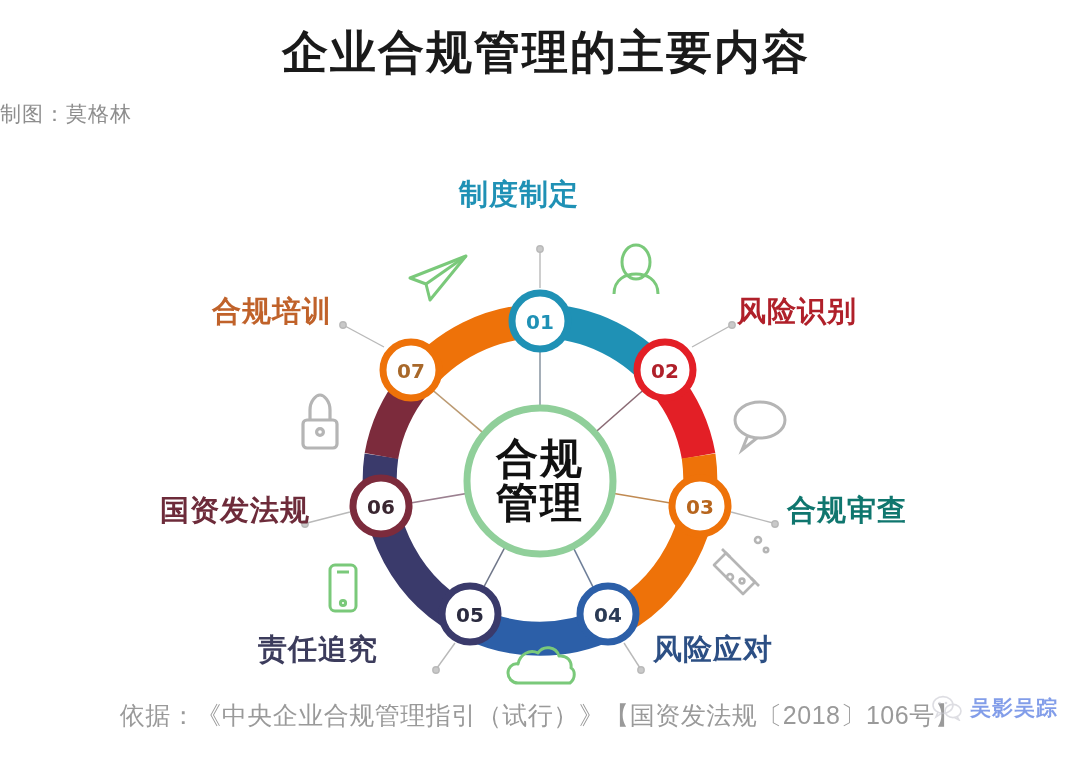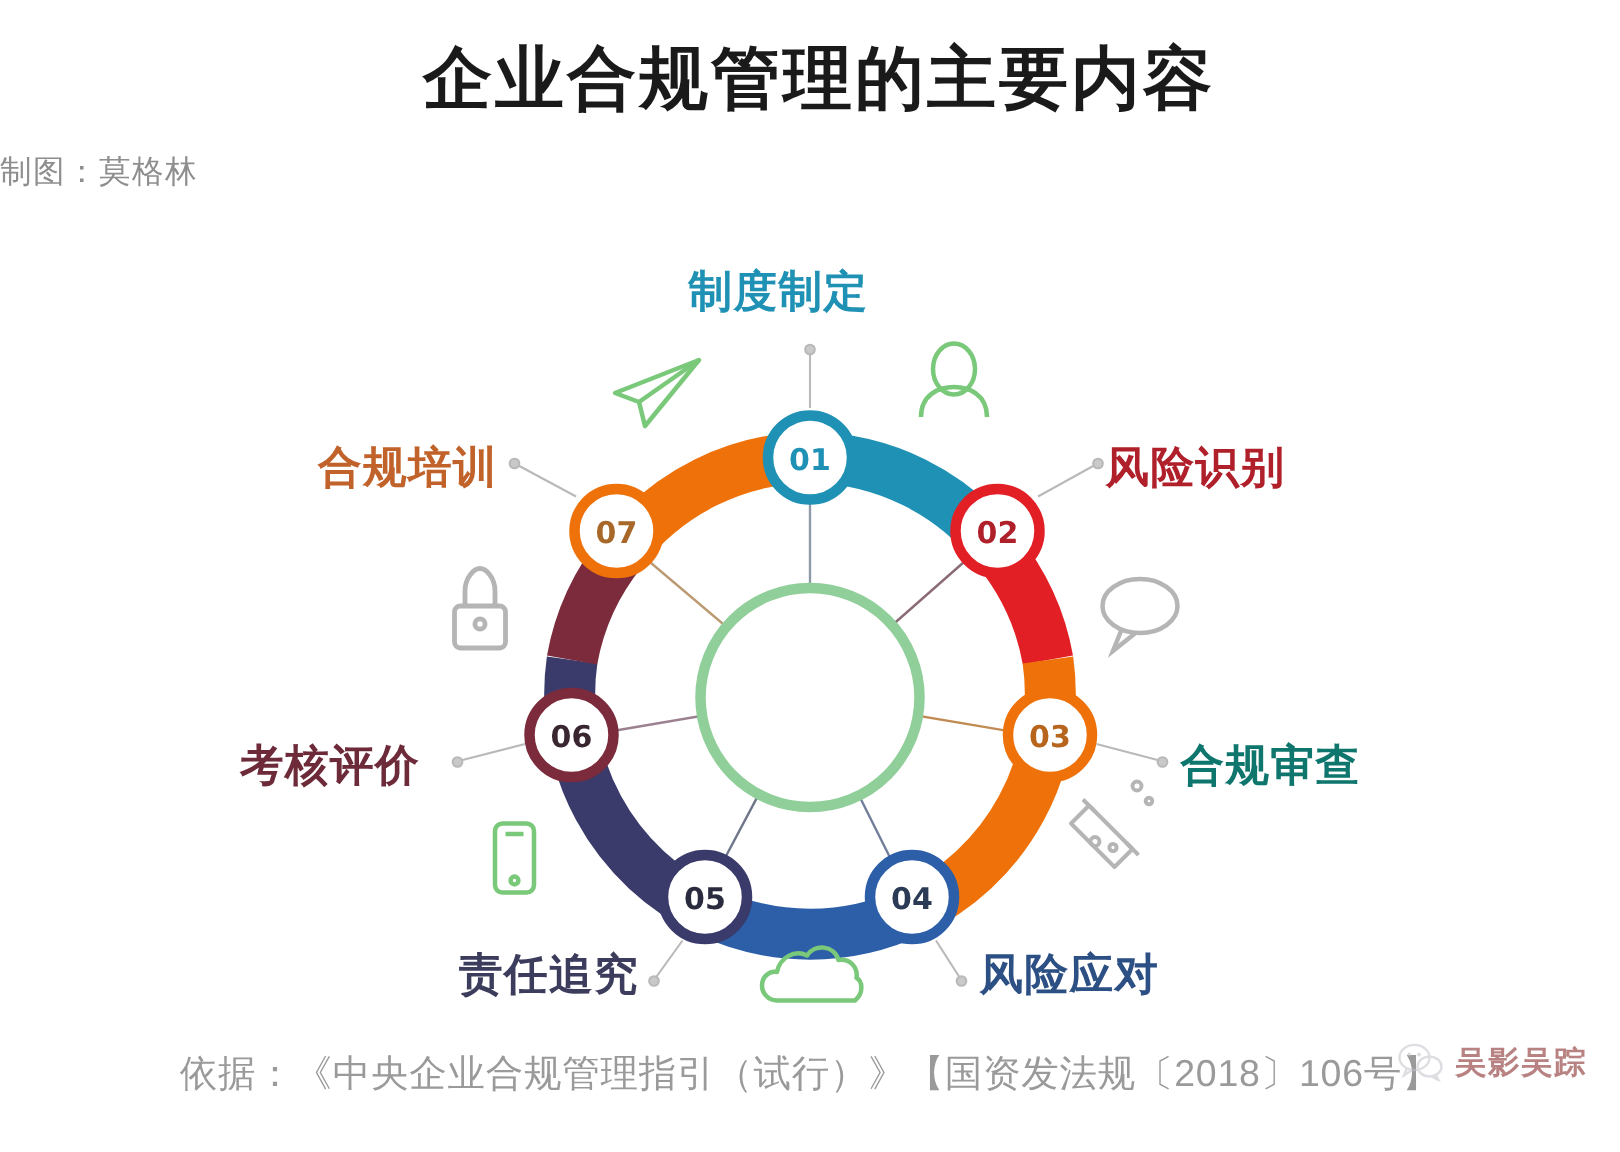--- a/index.html
+++ b/index.html
@@ -13,21 +13,21 @@
   .title{
     position:absolute;left:12px;right:0;top:22px;text-align:center;
     font-size:46px;font-weight:700;color:#1a1a1a;letter-spacing:2px;
     font-family:"DejaVu Sans","Liberation Sans",sans-serif;
   }
   .subtitle{
     position:absolute;left:0;right:0;top:100px;text-align:left;
     font-size:21px;color:#8e8e8e;letter-spacing:1px;
   }
 
-  .diagram{position:absolute;left:0;top:132px;width:856px;height:560px;}
+  .diagram{position:absolute;left:0;top:148px;width:856px;height:560px;}
   .diagram svg{position:absolute;left:0;top:0;}
 
   .center-text{
     position:absolute;left:440px;top:258px;width:200px;height:150px;
     display:flex;flex-direction:column;align-items:center;justify-content:center;
     line-height:1.04;pointer-events:none;
   }
   .center-text span{
     font-size:42px;font-weight:700;color:#111;letter-spacing:2px;
     font-family:"DejaVu Sans","Liberation Sans",sans-serif;
@@ -45,21 +45,21 @@
 
   .footer{
     position:absolute;left:0;right:0;bottom:36px;text-align:center;
     font-size:25px;color:#9a9a9a;letter-spacing:0.5px;
   }
   .watermark{
     position:absolute;right:22px;bottom:46px;display:flex;align-items:center;gap:8px;
     opacity:.55;
   }
   .watermark .wm-text{
-    font-size:21px;font-weight:700;color:#7f1d1d;letter-spacing:1px;
+    font-size:21px;font-weight:700;color:#1d4ed8;letter-spacing:1px;
     font-family:"DejaVu Sans","Liberation Sans",sans-serif;
     text-align:right;
   }
 </style>
 </head>
 <body>
 
 <div id="stage">
 
   <div class="title">企业合规管理的主要内容</div>
@@ -170,28 +170,32 @@
       </g>
 
       <g fill="none" stroke="#b5b5b5" stroke-width="3.2">
         <rect x="303" y="272" width="34" height="28" rx="4"></rect>
         <path d="M 310 272 L 310 262 C 310 253 316 247 320 247 C 324 247 330 253 330 262 L 330 272"></path>
         <circle cx="320" cy="284" r="3.4"></circle>
       </g>
 
     </svg>
 
+    <div class="center-text">
+      <span>合规</span>
+      <span>管理</span>
+    </div>
   </div>
 
   <div class="node-label" style="left:459px;top:175px;color:#1f91b5;">制度制定</div>
   <div class="node-label" style="left:737px;top:292px;color:#b0202a;font-family:Liberation Mono, monospace;">风险识别</div>
   <div class="node-label" style="left:787px;top:491px;color:#0f766e;">合规审查</div>
   <div class="node-label" style="left:653px;top:630px;color:#2c4f84;">风险应对</div>
-  <div class="node-label" style="left:258px;top:630px;color:#3c3c5c;margin-left:48px;">责任追究</div>
-  <div class="node-label" style="left:160px;top:491px;color:#6d2b3a;">考核评价</div>
+  <div class="node-label" style="left:258px;top:630px;color:#3c3c5c;">责任追究</div>
+  <div class="node-label" style="left:160px;top:491px;color:#6d2b3a;">国资发法规</div>
   <div class="node-label" style="left:196px;top:292px;color:#c0622a;margin-left:16px;">合规培训</div>
 
   <div class="footer">依据：《中央企业合规管理指引（试行）》【国资发法规〔2018〕106号】</div>
 
   <div class="watermark">
     <svg width="30" height="26" viewBox="0 0 30 26">
       <ellipse cx="11" cy="10" rx="10" ry="8.4" fill="none" stroke="#c3c3cc" stroke-width="1.6"></ellipse>
       <path d="M 6 17 L 4 22 L 9.5 18.4" fill="none" stroke="#c3c3cc" stroke-width="1.6"></path>
       <circle cx="7.5" cy="8" r="1.3" fill="#c3c3cc"></circle>
       <circle cx="14" cy="8" r="1.3" fill="#c3c3cc"></circle>

